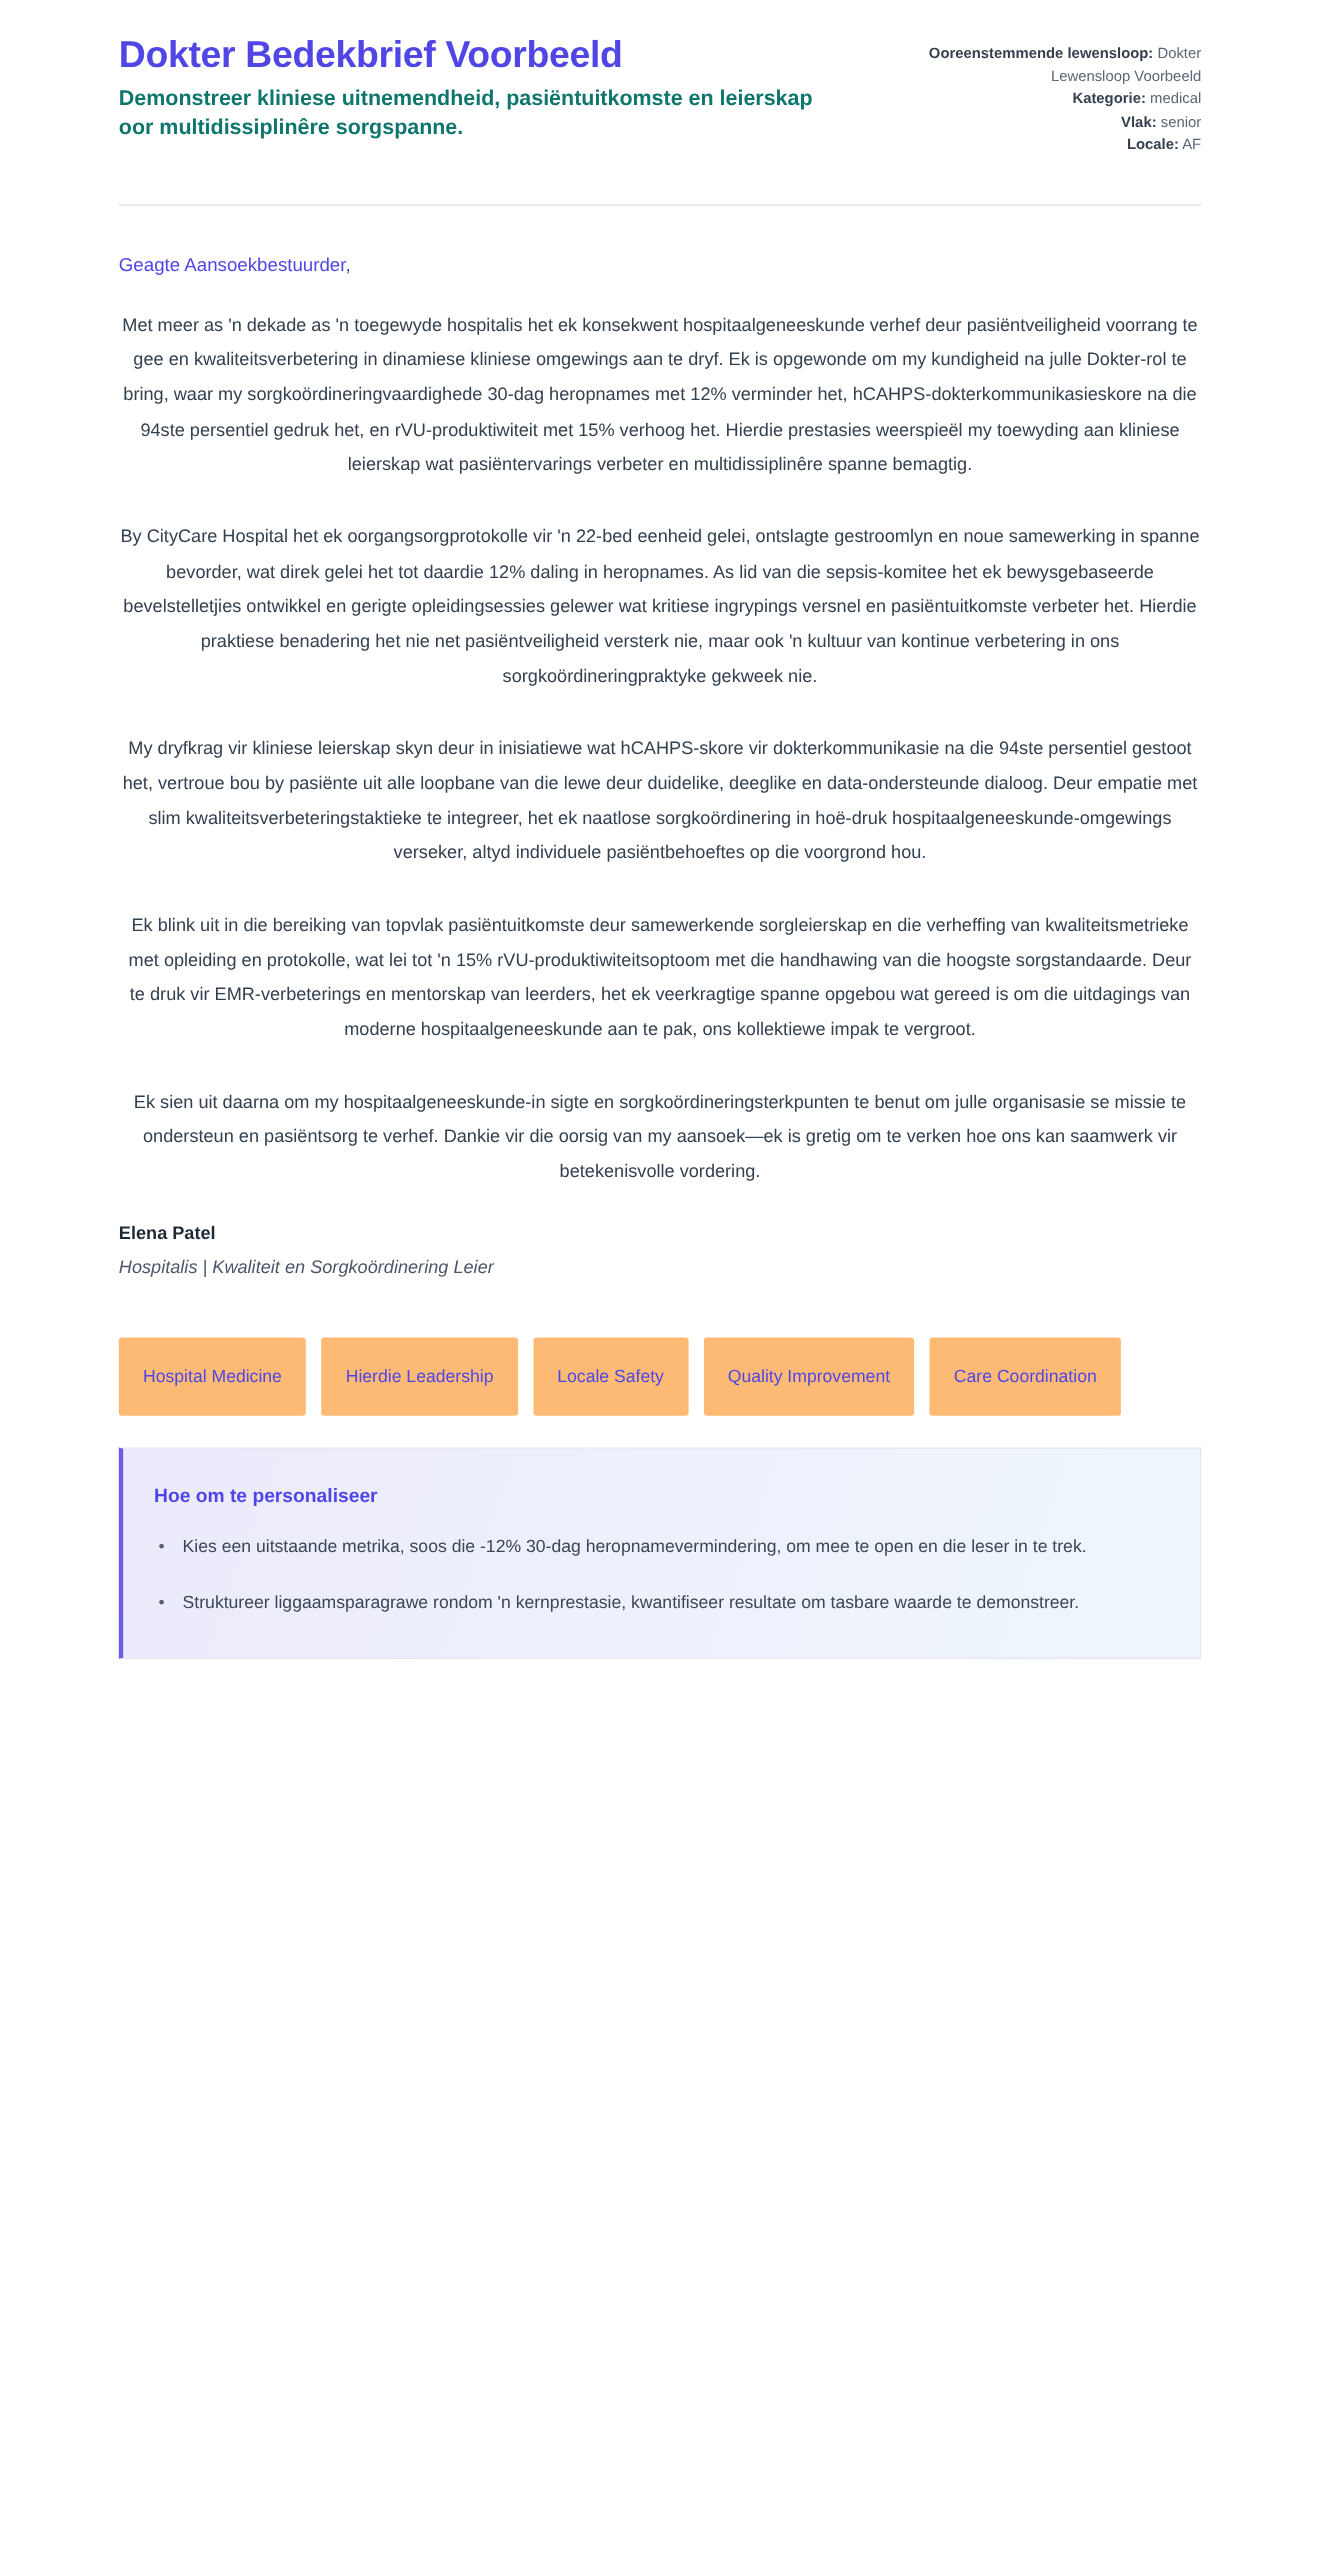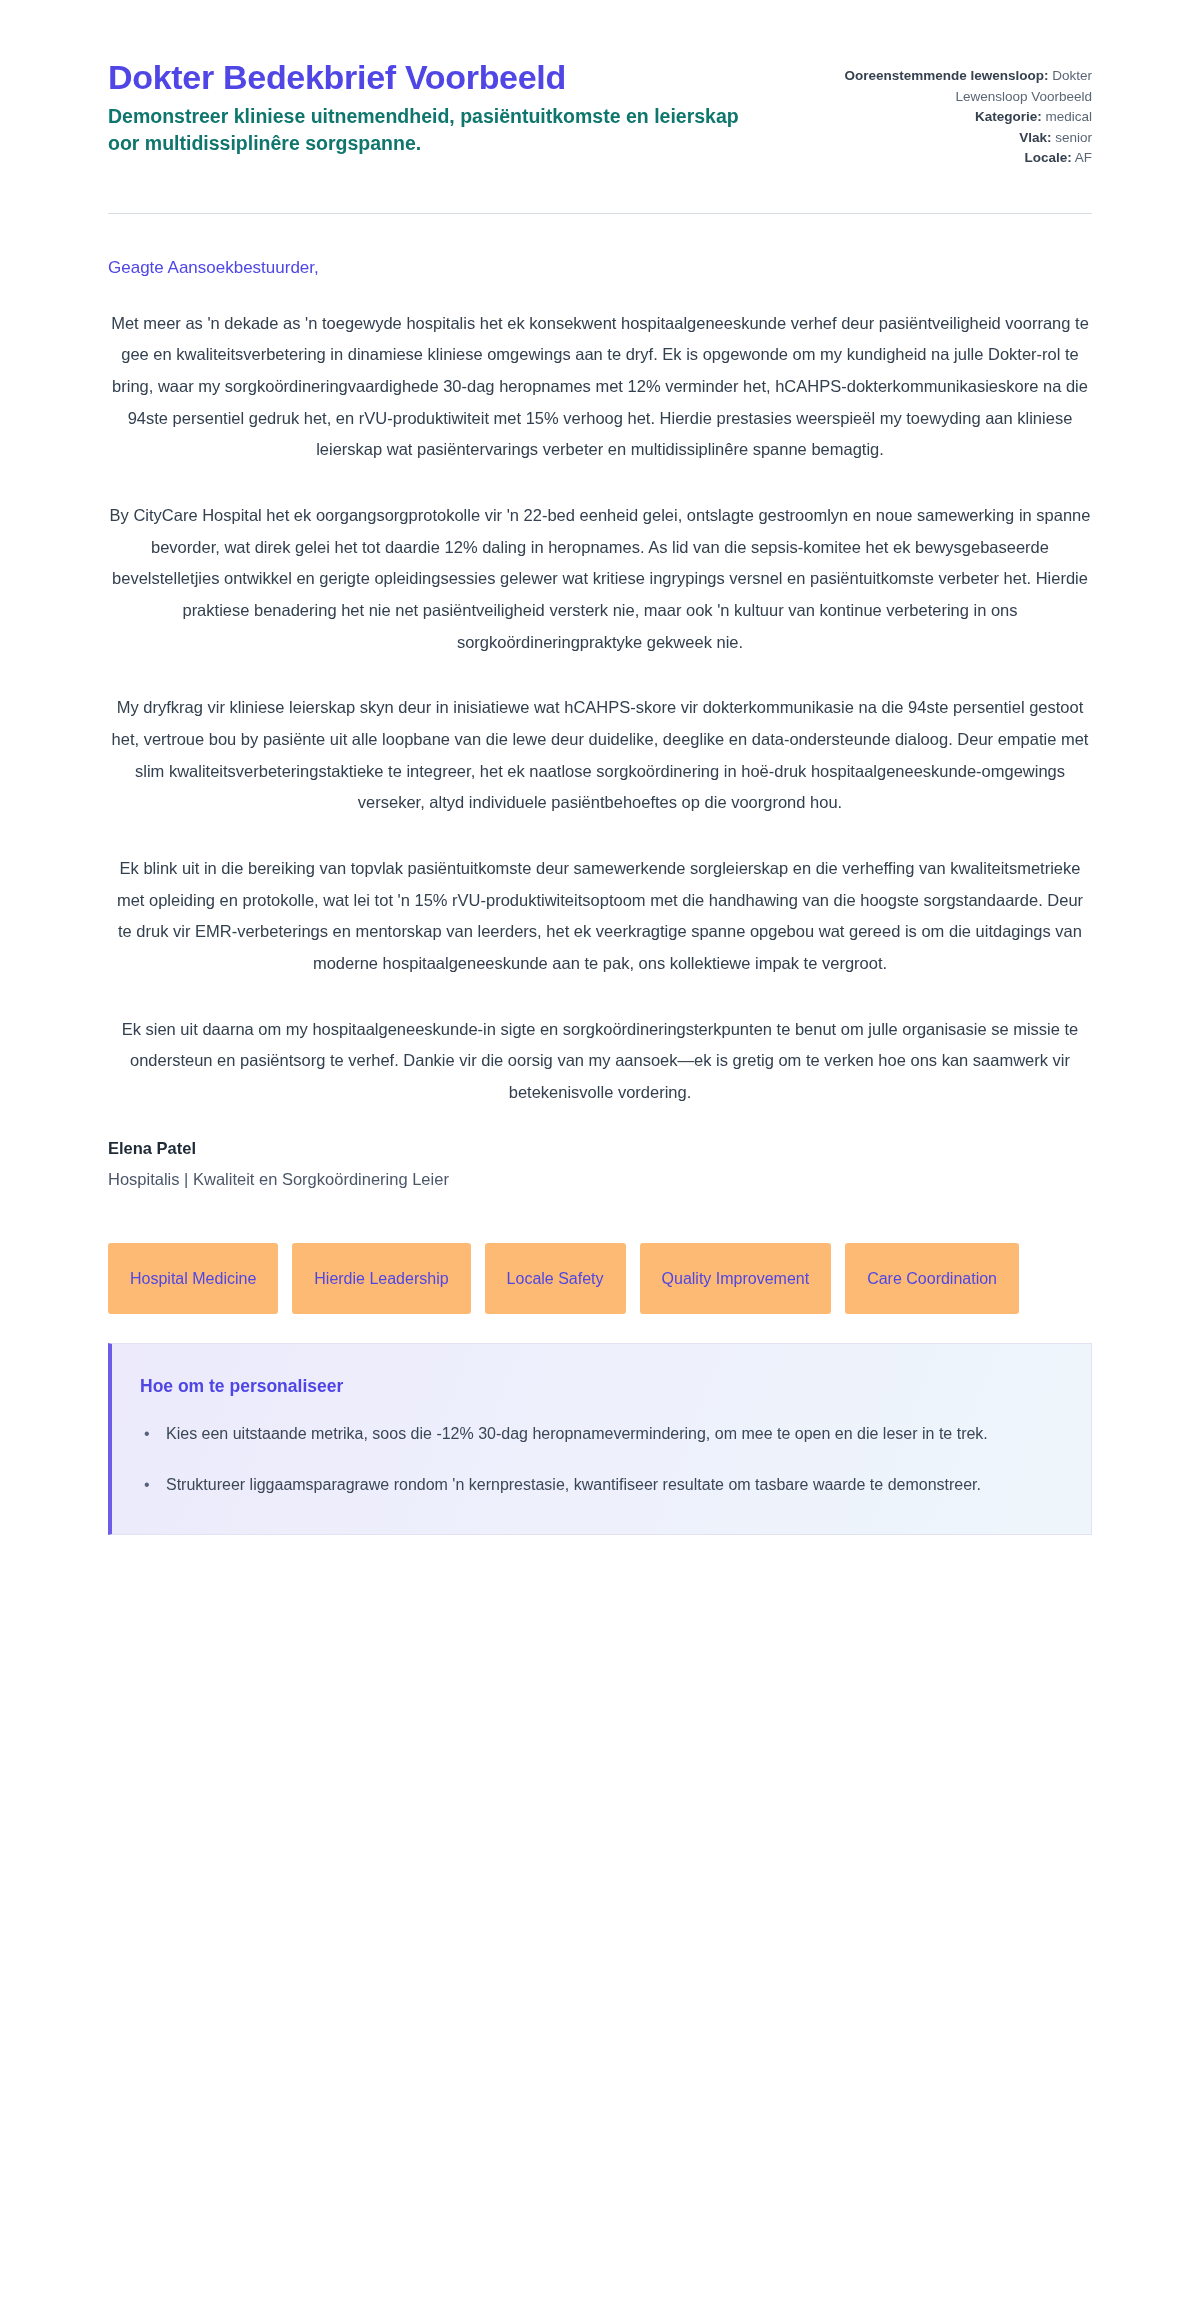--- a/index.html
+++ b/index.html
@@ -20,21 +20,21 @@
   .page {
     width: 1200px;
     padding: 0 108px;
   }
 
   
   .doc-header {
     display: flex;
     align-items: flex-start;
     justify-content: space-between;
-    padding-top: 58px;
+    padding-top: 31px;
     gap: 48px;
   }
   .header-left { flex: 1 1 auto; max-width: 700px; }
   .doc-title {
     margin: 0;
     font-size: 34px;
     line-height: 1.16;
     font-weight: bold;
     color: #4f46e5;
     letter-spacing: -0.3px;
@@ -89,20 +89,21 @@
   .sig-name {
     margin: 0;
     font-size: 16.5px;
     font-weight: bold;
     color: #1f2a37;
   }
   .sig-role {
     margin: 12px 0 0 0;
     font-size: 16.5px;
     color: #4b5768;
+    font-style: italic;
   }
 
   
   .tag-row {
     display: flex;
     flex-wrap: wrap;
     gap: 14px;
     padding-top: 54px;
   }
   .tag-chip {

